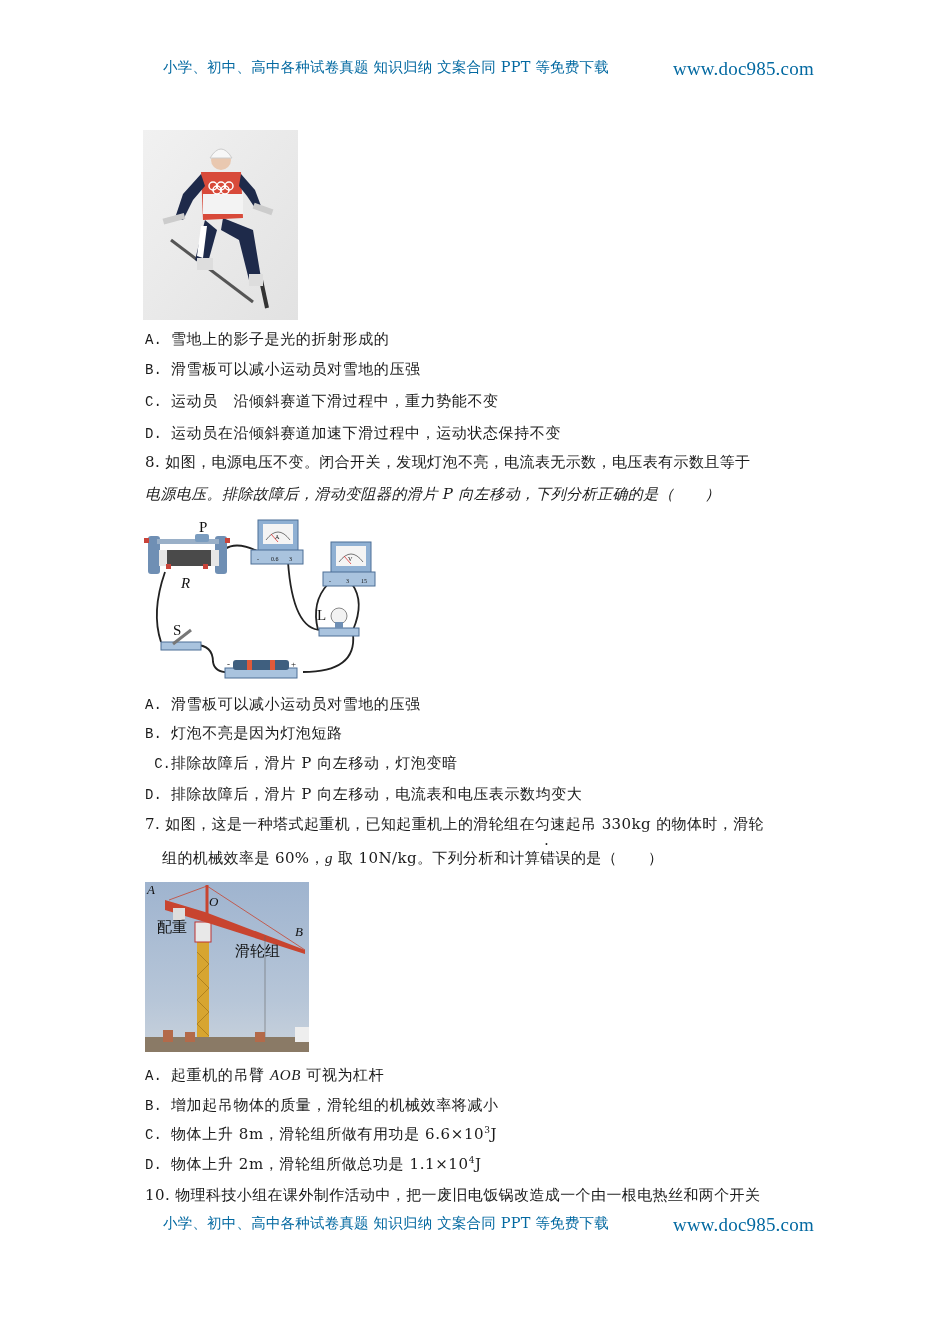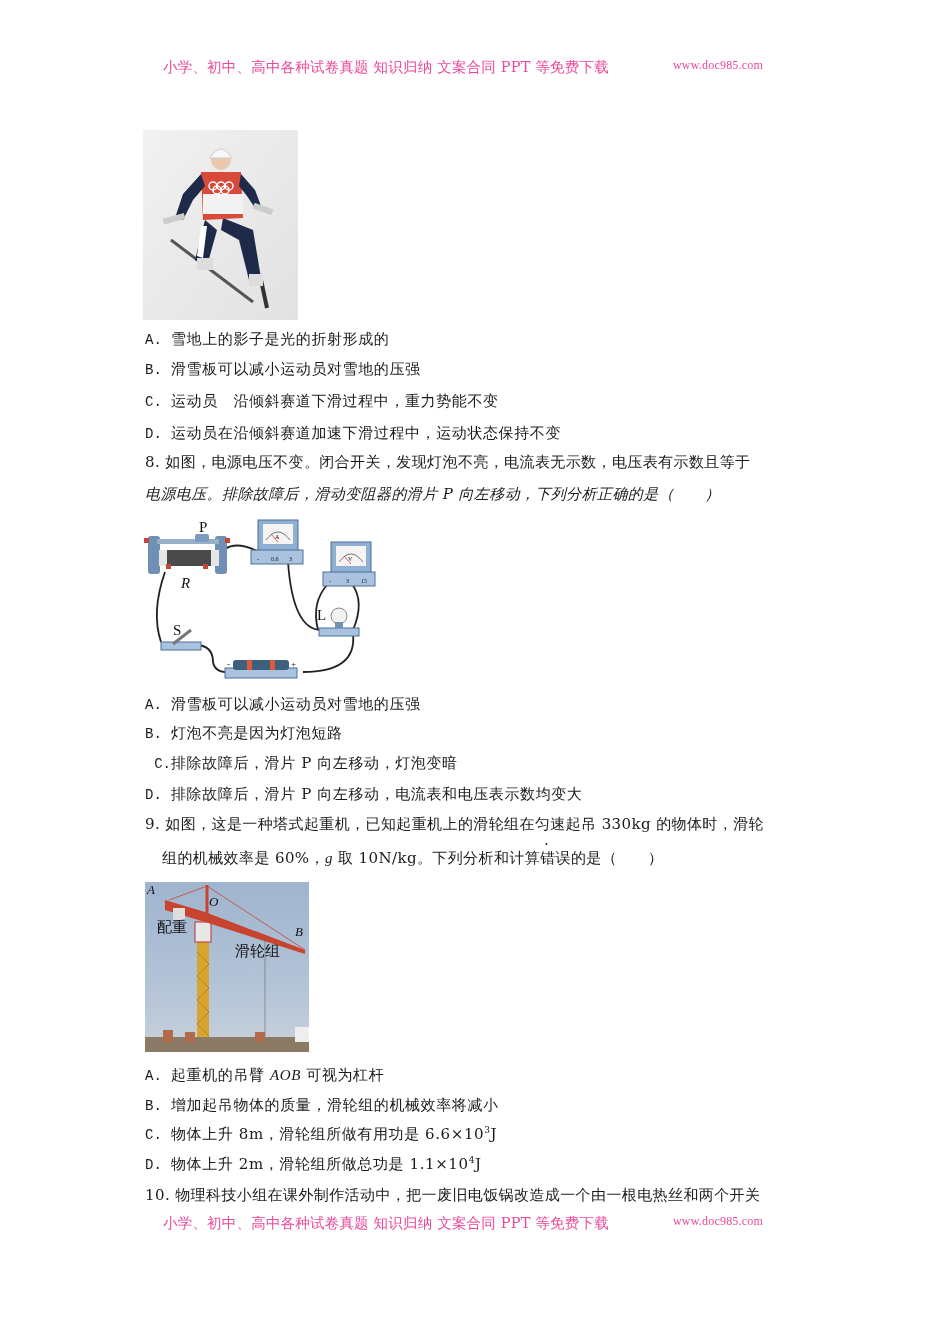--- a/index.html
+++ b/index.html
@@ -1,20 +1,20 @@
 <!DOCTYPE html>
 <html><head>
 <meta charset="utf-8">
 <style>
   html, body { margin: 0; padding: 0; background: #ffffff; }
   body { width: 950px; height: 1344px; position: relative; overflow: hidden;
          font-family: "DejaVu Serif", "Liberation Serif", serif; color: #1a1a1a; }
   .hdr { position: absolute; left: 163px; width: 640px; font-size: 14.5px;
-         letter-spacing: 0.2px; white-space: nowrap; color: #ec4899; }
-  .hdr .url { position: absolute; left: 510px; top: 0; font-family: "Liberation Serif", serif; font-size: 12px; }
+         letter-spacing: 0.2px; white-space: nowrap; color: #0369a1; }
+  .hdr .url { position: absolute; left: 510px; top: 0; font-family: "Liberation Serif", serif; font-size: 19px; }
   .line { position: absolute; left: 145px; font-size: 15px; white-space: nowrap; color: #1a1a1a; }
   .opt { font-family: "DejaVu Sans Mono", "Liberation Mono", monospace; }
   .opt .lt { display: inline-block; width: 26px; font-family: "Liberation Mono", monospace; font-size: 14px; }
   .opt .tx { font-family: "DejaVu Serif", serif; font-size: 15px; letter-spacing: 0.6px; }
   .q { font-family: "DejaVu Serif", serif; font-size: 15px; letter-spacing: 0.4px; }
   .fig { position: absolute; }
   .dot-em { position: relative; }
   .dot-em::before { content: "·"; position: absolute; top: -13px; left: 4px; font-size: 14px; }
   i.var { font-family: "Liberation Serif", serif; font-style: italic; }
   sup { font-size: 9px; }
@@ -167,21 +167,21 @@
 <div class="line opt" style="top:724px;">
   <span class="lt">B.</span><span class="tx">灯泡不亮是因为灯泡短路</span>
 </div>
 <div class="line opt" style="top:754px;text-align:right;">
   <span class="lt">C.</span><span class="tx">排除故障后，滑片 P 向左移动，灯泡变暗</span>
 </div>
 <div class="line opt" style="top:785px;">
   <span class="lt">D.</span><span class="tx">排除故障后，滑片 P 向左移动，电流表和电压表示数均变大</span>
 </div>
 
-<div class="line q" style="top:815px;">9. 如图，这是一种塔式起重机，已知起重机上的滑轮组在匀速起吊 330kg 的物体时，滑轮</div>
+<div class="line q" style="top:815px;">7. 如图，这是一种塔式起重机，已知起重机上的滑轮组在匀速起吊 330kg 的物体时，滑轮</div>
 <div class="line q" style="top:849px;margin-left:17px;">
   <span>组的机械效率是 60%，</span><i class="var">g</i><span> 取 10N/kg。下列分析和计算</span><span class="dot-em">错误</span><span>的是（　　）</span>
 </div>
 
 <div class="fig" style="left:145px; top:882px; width:164px; height:170px;">
   <svg width="164" height="170" viewBox="0 0 164 170" font-family="Liberation Serif, serif">
     <defs>
       <linearGradient id="sky" x1="0" y1="0" x2="0" y2="1">
         <stop offset="0" stop-color="#9fb4cf"></stop>
           <stop offset="0.7" stop-color="#b7c6d8"></stop>

